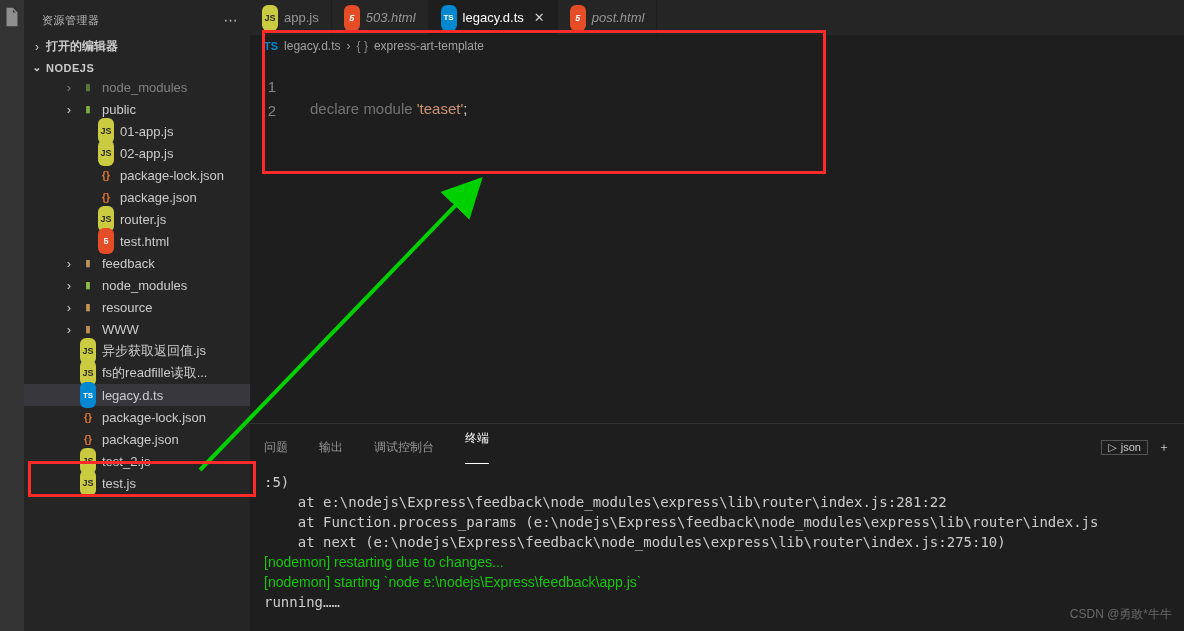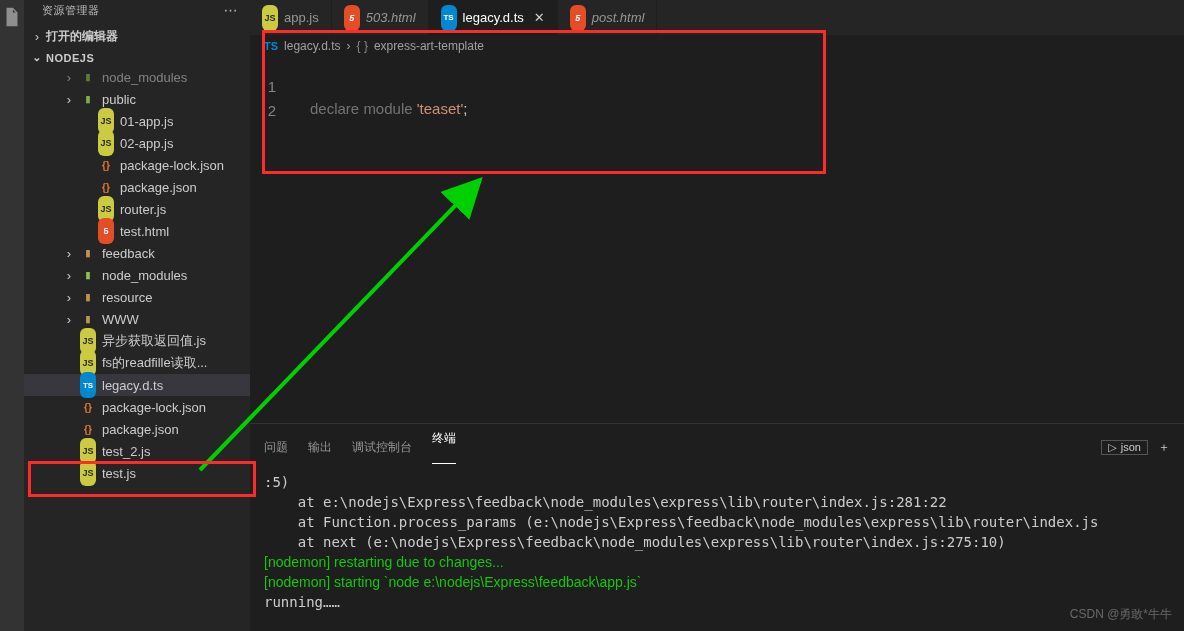--- a/index.html
+++ b/index.html
@@ -5,21 +5,21 @@
 * { margin:0; padding:0; box-sizing:border-box; font-family:"Segoe UI","Microsoft YaHei",sans-serif; }
 body { background:#1e1e1e; color:#ccc; width:1184px; height:631px; overflow:hidden; position:relative; }
 .root { display:flex; height:631px; }
 
 
 .activitybar { width:24px; background:#333333; display:flex; flex-direction:column; align-items:center; padding-top:6px; gap:18px; }
 .activitybar .aicon { width:22px; height:22px; opacity:.6; }
 
 
 .sidebar { width:226px; background:#252526; display:flex; flex-direction:column; font-size:13px; }
-.side-head { display:flex; align-items:center; justify-content:space-between; padding:2px 12px 6px 18px; color:#bbb; font-size:11px; letter-spacing:.5px; }
+.side-head { display:flex; align-items:center; justify-content:space-between; padding:12px 12px 6px 18px; color:#bbb; font-size:11px; letter-spacing:.5px; }
 .side-dots { color:#bbb; font-size:14px; }
 .side-section { padding:4px 0 2px 8px; color:#ccc; font-size:12px; display:flex; align-items:center; gap:4px; }
 .chev { display:inline-block; width:10px; text-align:center; color:#ccc; }
 .side-section.bold { font-weight:700; font-size:11px; letter-spacing:.5px; }
 .tree { flex:1; overflow:hidden; }
 .item { display:flex; align-items:center; height:22px; padding-left:14px; gap:6px; cursor:default; color:#ccc; white-space:nowrap; }
 .item.depth1 { padding-left:40px; }
 .item.depth2 { padding-left:58px; }
 .item.sel { background:#37373d; }
 .fi { width:16px; height:26px; display:inline-flex; align-items:center; justify-content:center; font-size:9px; font-weight:700; border-radius:6px; }
@@ -47,21 +47,21 @@
 .str { color:#ce9178;margin-top:12px; }
 .pl { color:#d4d4d4; }
 .cursor-l { display:inline-block; width:1px; height:18px; background:#aeafad; vertical-align:middle; }
 
 
 .redbox1 { position:absolute; border:3px solid #ff2a2a; left:262px; top:30px; width:564px; height:144px; pointer-events:none; }
 .redbox2 { position:absolute; border:3px solid #ff2a2a; left:28px; top:461px; width:228px; height:36px; pointer-events:none; z-index:5; }
 
 
 .panel { flex:1; display:flex; flex-direction:column; border-top:1px solid #333; min-height:0; }
-.panel-tabs { display:flex; gap:20px; padding:6px 14px 0; font-size:12px; color:#969696; align-items:center; }
+.panel-tabs { display:flex; gap:31px; padding:6px 14px 0; font-size:12px; color:#969696; align-items:center; }
 .panel-tabs .pt.active { color:#fff; border-bottom:1px solid #fff; padding-bottom:16px; }
 .panel-tabs .right { margin-left:auto; display:flex; align-items:center; gap:10px; color:#ccc; }
 .panel-tabs .node-ind { border:1px solid #555; padding:0 6px; font-size:11px; display:flex; align-items:center; gap:4px; }
 .term { flex:1; padding:8px 14px; font-family:Consolas,monospace; font-size:14px; color:#ccc; overflow:hidden; white-space:pre; line-height:20px; }
 .term .g { color:#16c60c; }
 
 .watermark { position:absolute; right:12px; bottom:8px; color:#888; font-size:12px; opacity:.7; }
 svg.arrow { position:absolute; left:160px; top:170px; pointer-events:none; z-index:4; }
 </style>
 </head>

